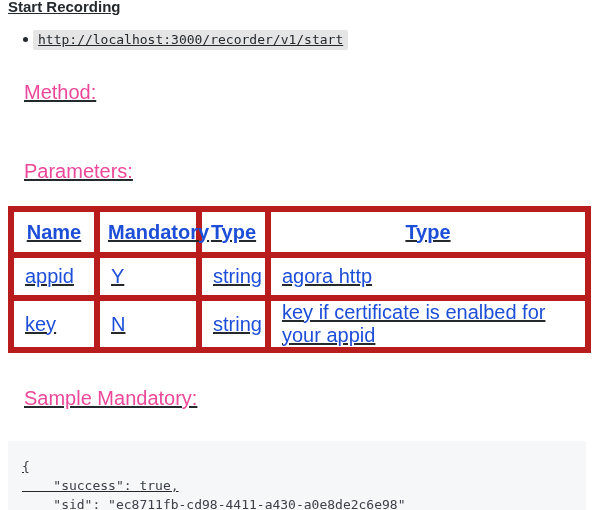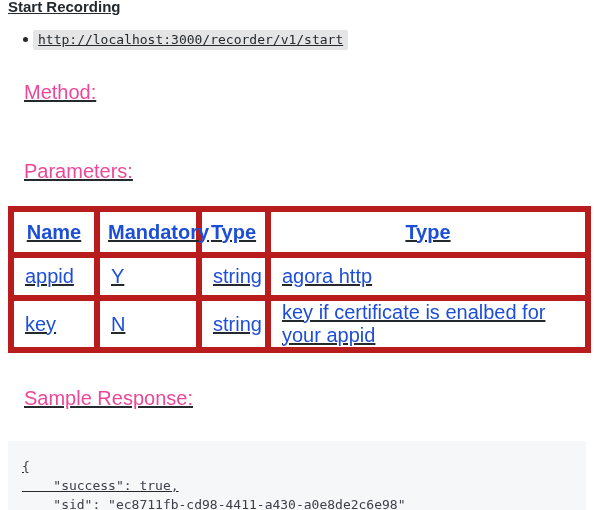--- a/index.html
+++ b/index.html
@@ -195,21 +195,21 @@
         <td>key</td>
         <td>N</td>
         <td>string</td>
         <td>key if certificate is enalbed for your appid</td>
       </tr>
     </tbody>
   </table>
 
   <div class="gap-e"></div>
 
-  <p class="para">Sample Response:</p>
+  <p class="para">Sample Mandatory:</p>
 
   <div class="gap-f"></div>
 
   <pre class="code-block">{
     "success": true,
     "sid": "ec8711fb-cd98-4411-a430-a0e8de2c6e98"
 }</pre>
 
 </div>
 

